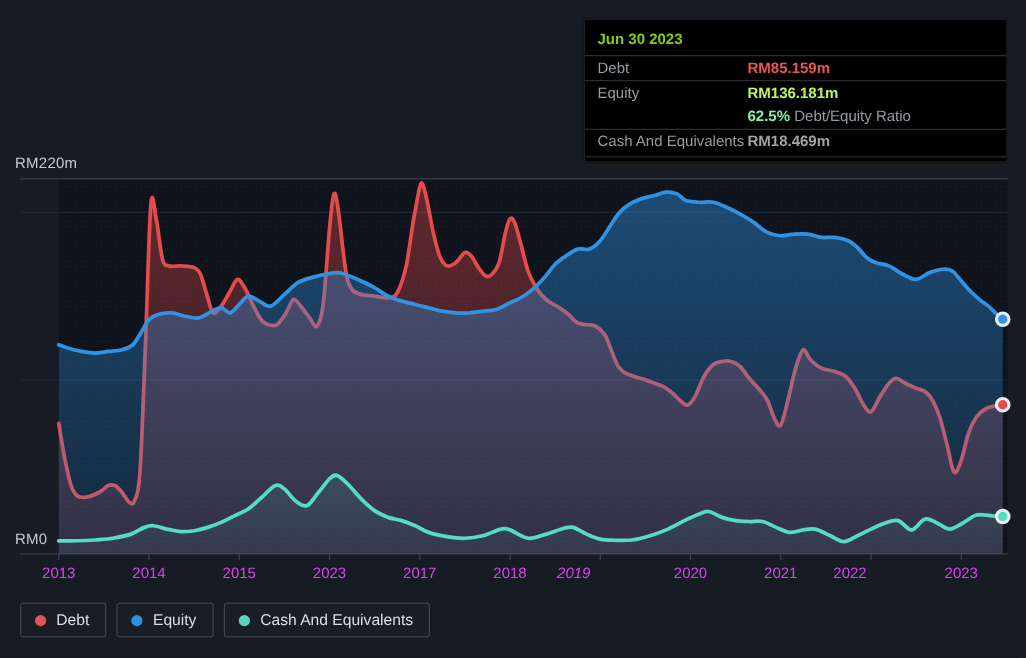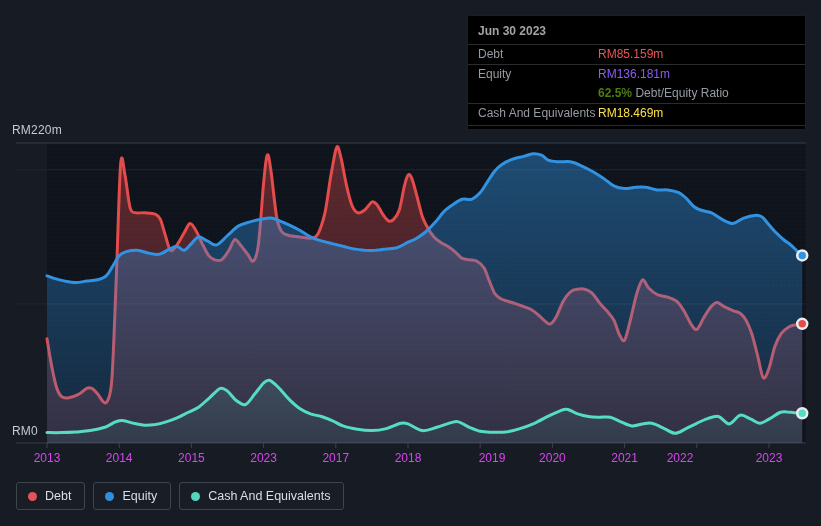--- a/index.html
+++ b/index.html
@@ -26,35 +26,35 @@
     text-align:center;font-size:12px;color:#d946ef;
   }
 
   
   .tooltip{
     position:absolute;left:467px;top:15px;width:339px;
     background:#000;border:1px solid #1e1e1e;box-sizing:border-box;
     font-size:12px;padding-bottom:3px;
   }
   .tt-title{
-    color:#a3a3a3;font-weight:bold;
+    color:#84cc16;font-weight:bold;
     padding:8px 10px 6px 10px;
   }
   .tt-row{
     display:flex;align-items:center;
     padding:3px 10px 3px 10px;line-height:13px;
   }
   .tt-row.bordered{border-top:1px solid #2c2c2c;}
   .tt-row.last{border-bottom:1px solid #2c2c2c;padding-bottom:5px;}
   .tt-label{flex:0 0 120px;color:#969ca3;}
-  .tt-value{font-weight:normal;}
+  .tt-value{font-weight:bold;}
   .tt-value.debt{color:#e85555;}
-  .tt-value.equity{color:#8b5cf6;}
-  .tt-value.cash{color:#fde047;}
-  .tt-ratio-bold{color:#4d7c0f;font-weight:bold;}
+  .tt-value.equity{color:#bef264;}
+  .tt-value.cash{color:#a3a3a3;}
+  .tt-ratio-bold{color:#86efac;font-weight:bold;}
   .tt-ratio-rest{color:#969ca3;}
 
   
   .legend{
     position:absolute;left:16px;top:482px;
     display:flex;gap:8px;
   }
   .legend-item{
     display:flex;align-items:center;gap:8px;
     border:1px solid #3e4450;border-radius:3px;
@@ -118,21 +118,21 @@
 
   <div class="y-label top">RM220m</div>
   <div class="y-label zero">RM0</div>
   <div id="x-labels">
       <div class="x-label" style="left: 47px;">2013</div>
       <div class="x-label" style="left: 119.2px;">2014</div>
       <div class="x-label" style="left: 191.4px;">2015</div>
       <div class="x-label" style="left: 263.6px;">2023</div>
       <div class="x-label" style="left: 335.8px;">2017</div>
       <div class="x-label" style="left: 408px;">2018</div>
-      <div class="x-label" style="left: 492px;">2019</div>
+      <div class="x-label" style="left: 459px; font-style: italic;">2019</div>
       <div class="x-label" style="left: 552.4px;">2020</div>
       <div class="x-label" style="left: 624.6px;">2021</div>
       <div class="x-label" style="left: 680px;">2022</div>
       <div class="x-label" style="left: 769px;">2023</div>
     </div>
 
   <div class="tooltip">
     <div class="tt-title">Jun 30 2023</div>
     <div class="tt-row bordered">
       <span class="tt-label">Debt</span>

